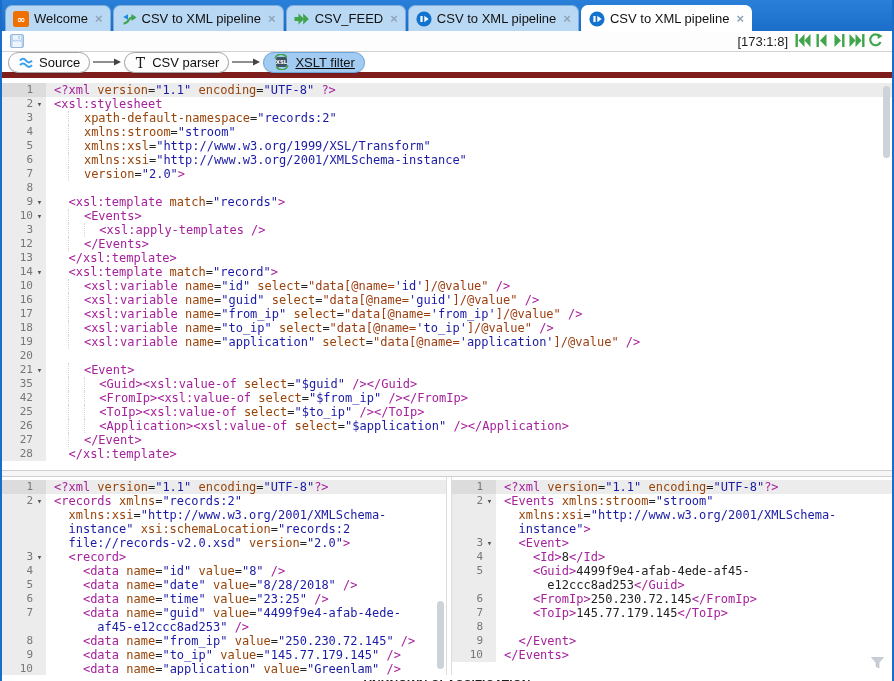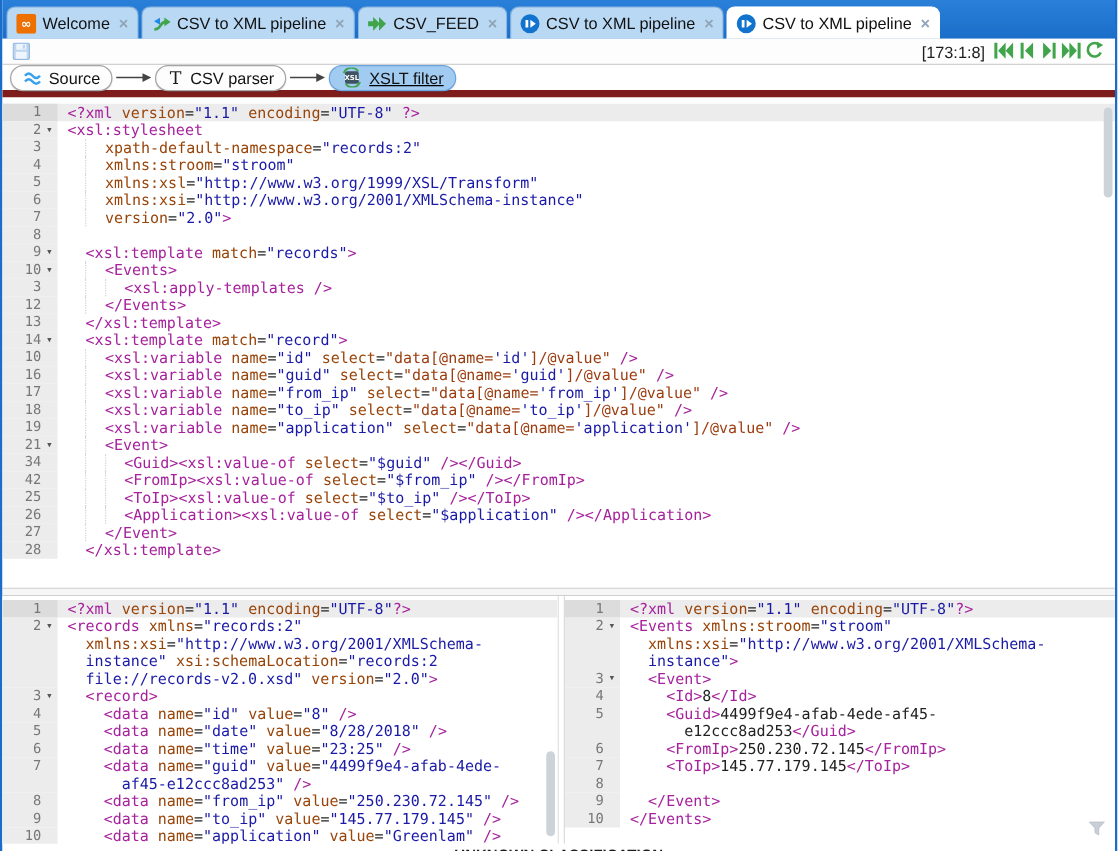--- a/index.html
+++ b/index.html
@@ -369,28 +369,35 @@
       </div>
       <div class="cl">
         <div class="gut">
           <span class="ln">19</span>
           <span class="fold"></span>
         </div>
         <div class="txt"><span class="ig">  </span><span class="ig g">  </span><span class="tk-g">&lt;xsl:variable</span><span class="tk-p"> </span><span class="tk-a">name</span><span class="tk-p">=</span><span class="tk-s">"application"</span><span class="tk-p"> </span><span class="tk-a">select</span><span class="tk-p">=</span><span class="tk-x">"data[@name=</span><span class="tk-s">'application'</span><span class="tk-x">]/@value"</span><span class="tk-p"> </span><span class="tk-g">/&gt;</span></div>
       </div>
       <div class="cl">
         <div class="gut">
+          <span class="ln">20</span>
+          <span class="fold"></span>
+        </div>
+        <div class="txt"></div>
+      </div>
+      <div class="cl">
+        <div class="gut">
           <span class="ln">21</span>
           <span class="fold">▾</span>
         </div>
         <div class="txt"><span class="ig">  </span><span class="ig g">  </span><span class="tk-g">&lt;Event&gt;</span></div>
       </div>
       <div class="cl">
         <div class="gut">
-          <span class="ln">34</span>
+          <span class="ln">35</span>
           <span class="fold"></span>
         </div>
         <div class="txt"><span class="ig">  </span><span class="ig g">  </span><span class="ig g">  </span><span class="tk-g">&lt;Guid&gt;&lt;xsl:value-of</span><span class="tk-p"> </span><span class="tk-a">select</span><span class="tk-p">=</span><span class="tk-s">"$guid"</span><span class="tk-p"> </span><span class="tk-g">/&gt;&lt;/Guid&gt;</span></div>
       </div>
       <div class="cl">
         <div class="gut">
           <span class="ln">42</span>
           <span class="fold"></span>
         </div>
         <div class="txt"><span class="ig">  </span><span class="ig g">  </span><span class="ig g">  </span><span class="tk-g">&lt;FromIp&gt;&lt;xsl:value-of</span><span class="tk-p"> </span><span class="tk-a">select</span><span class="tk-p">=</span><span class="tk-s">"$from_ip"</span><span class="tk-p"> </span><span class="tk-g">/&gt;&lt;/FromIp&gt;</span></div>

